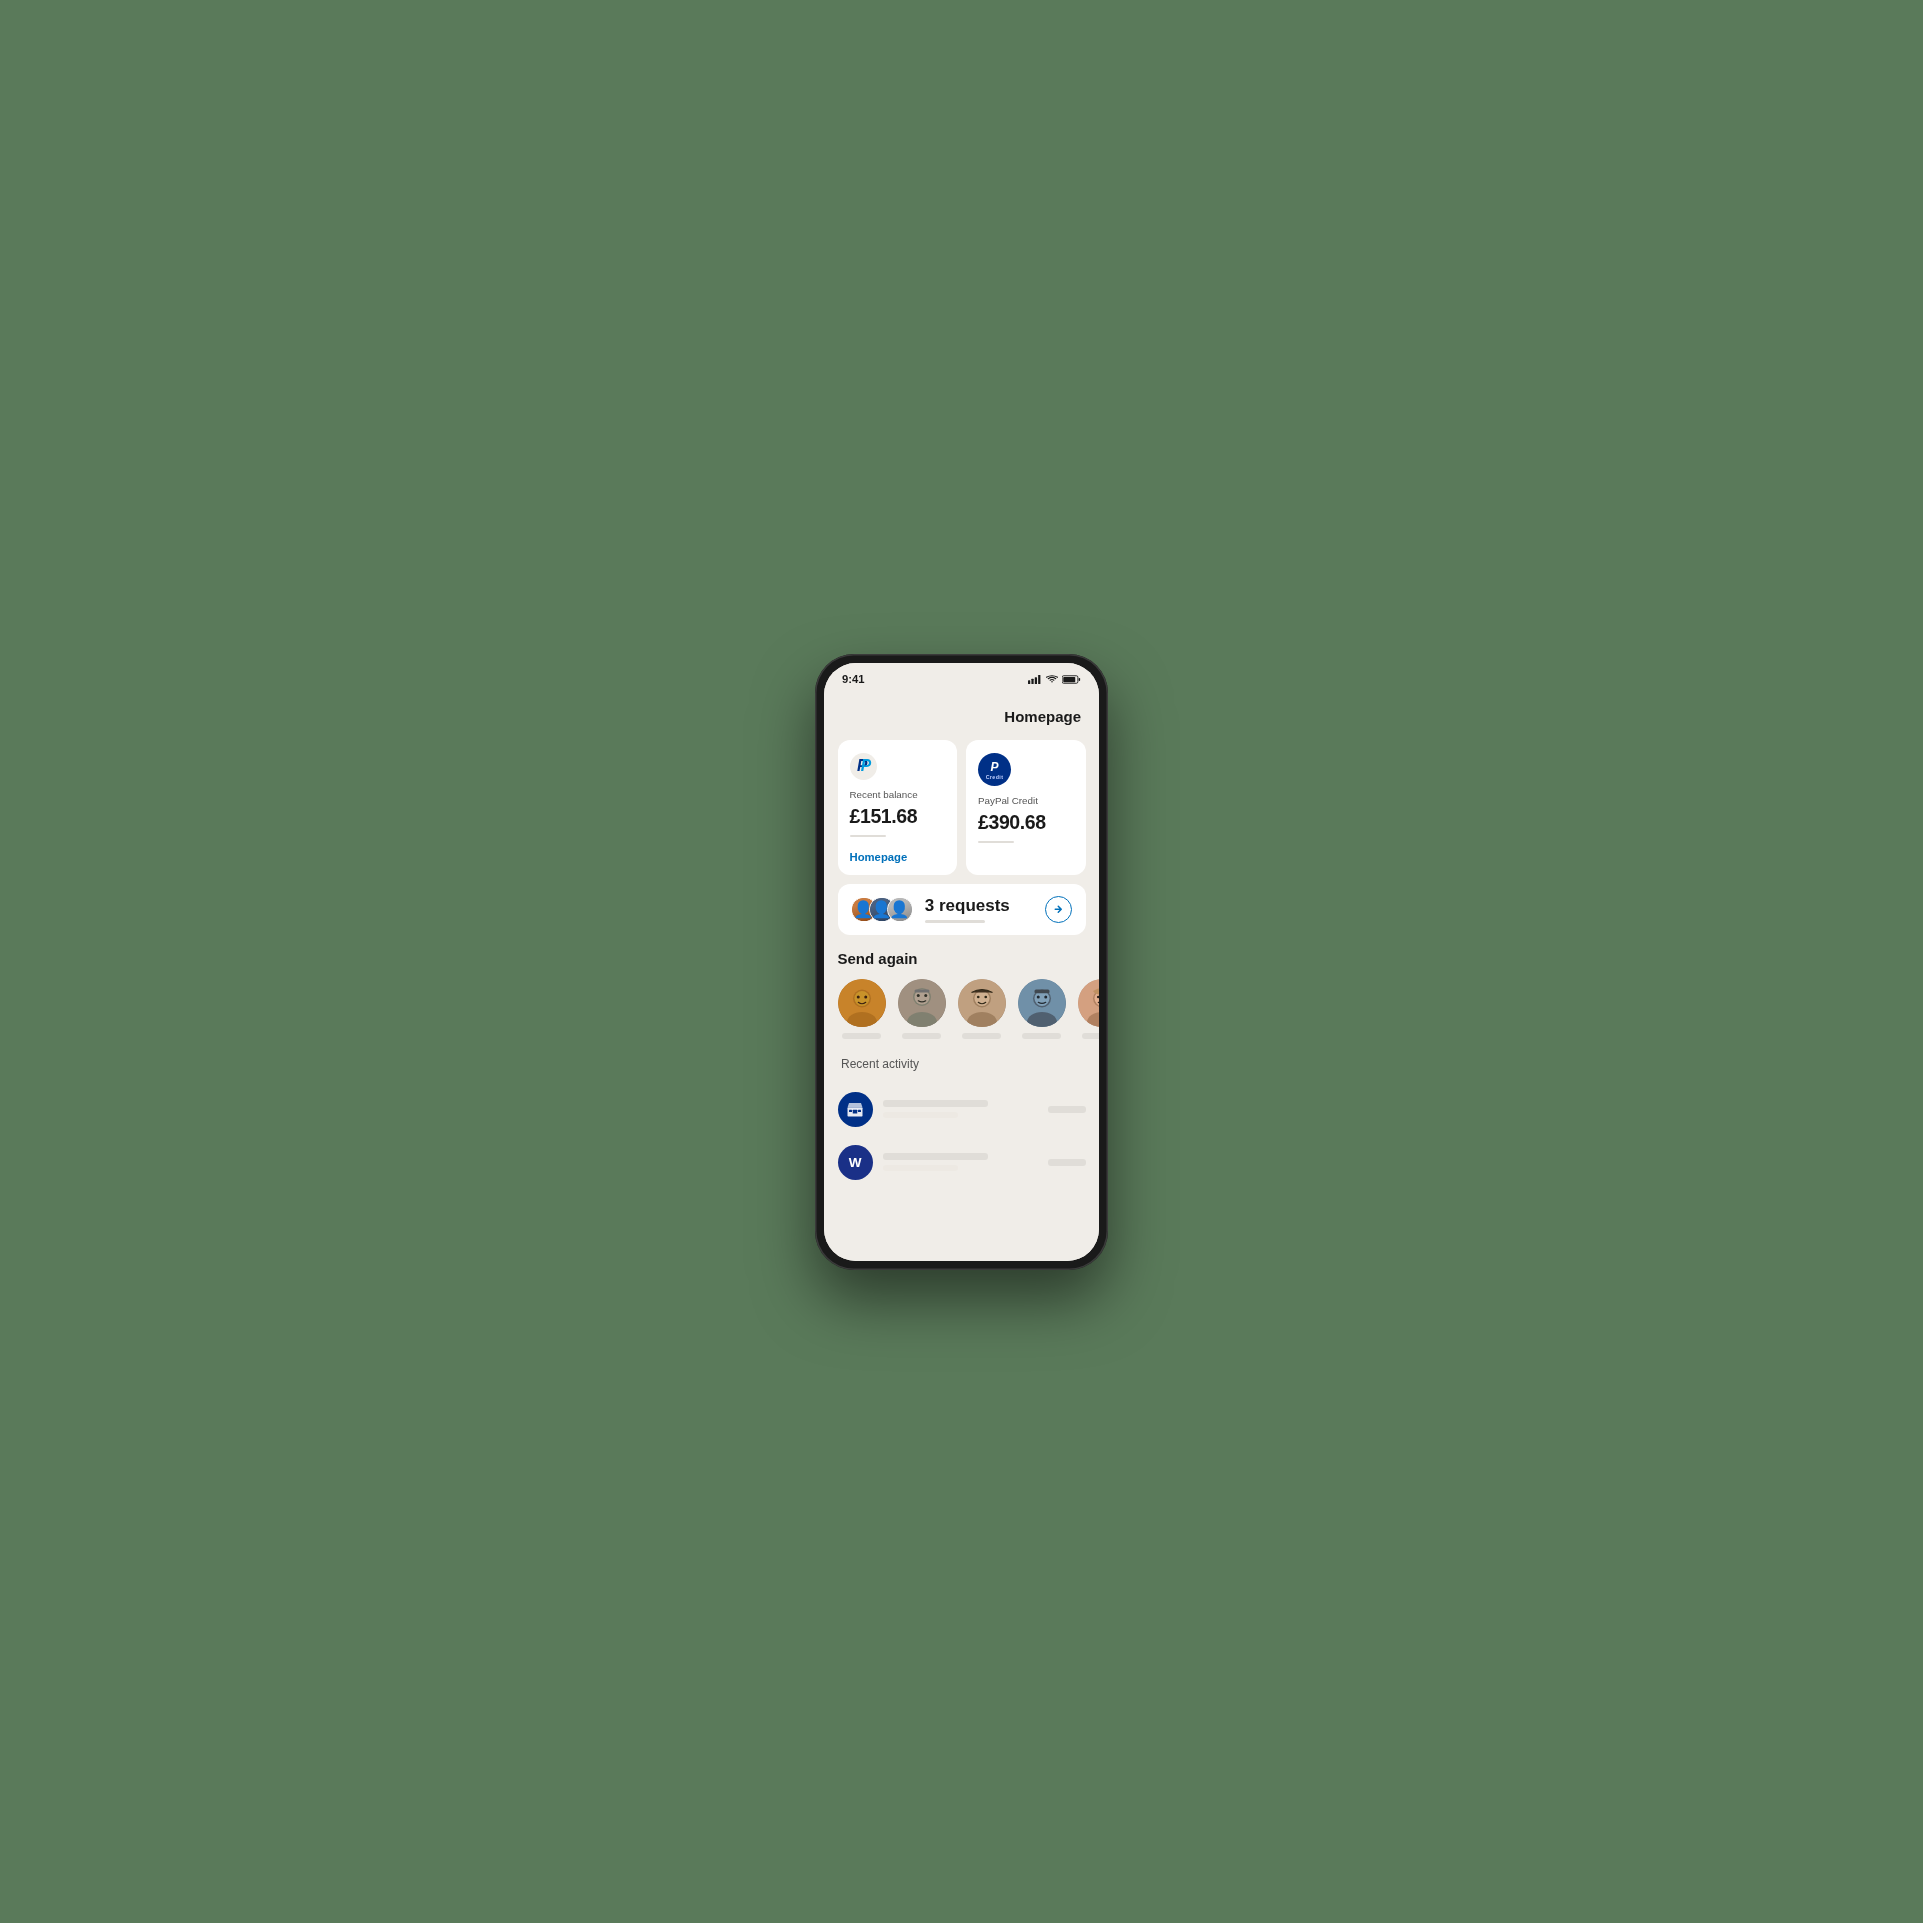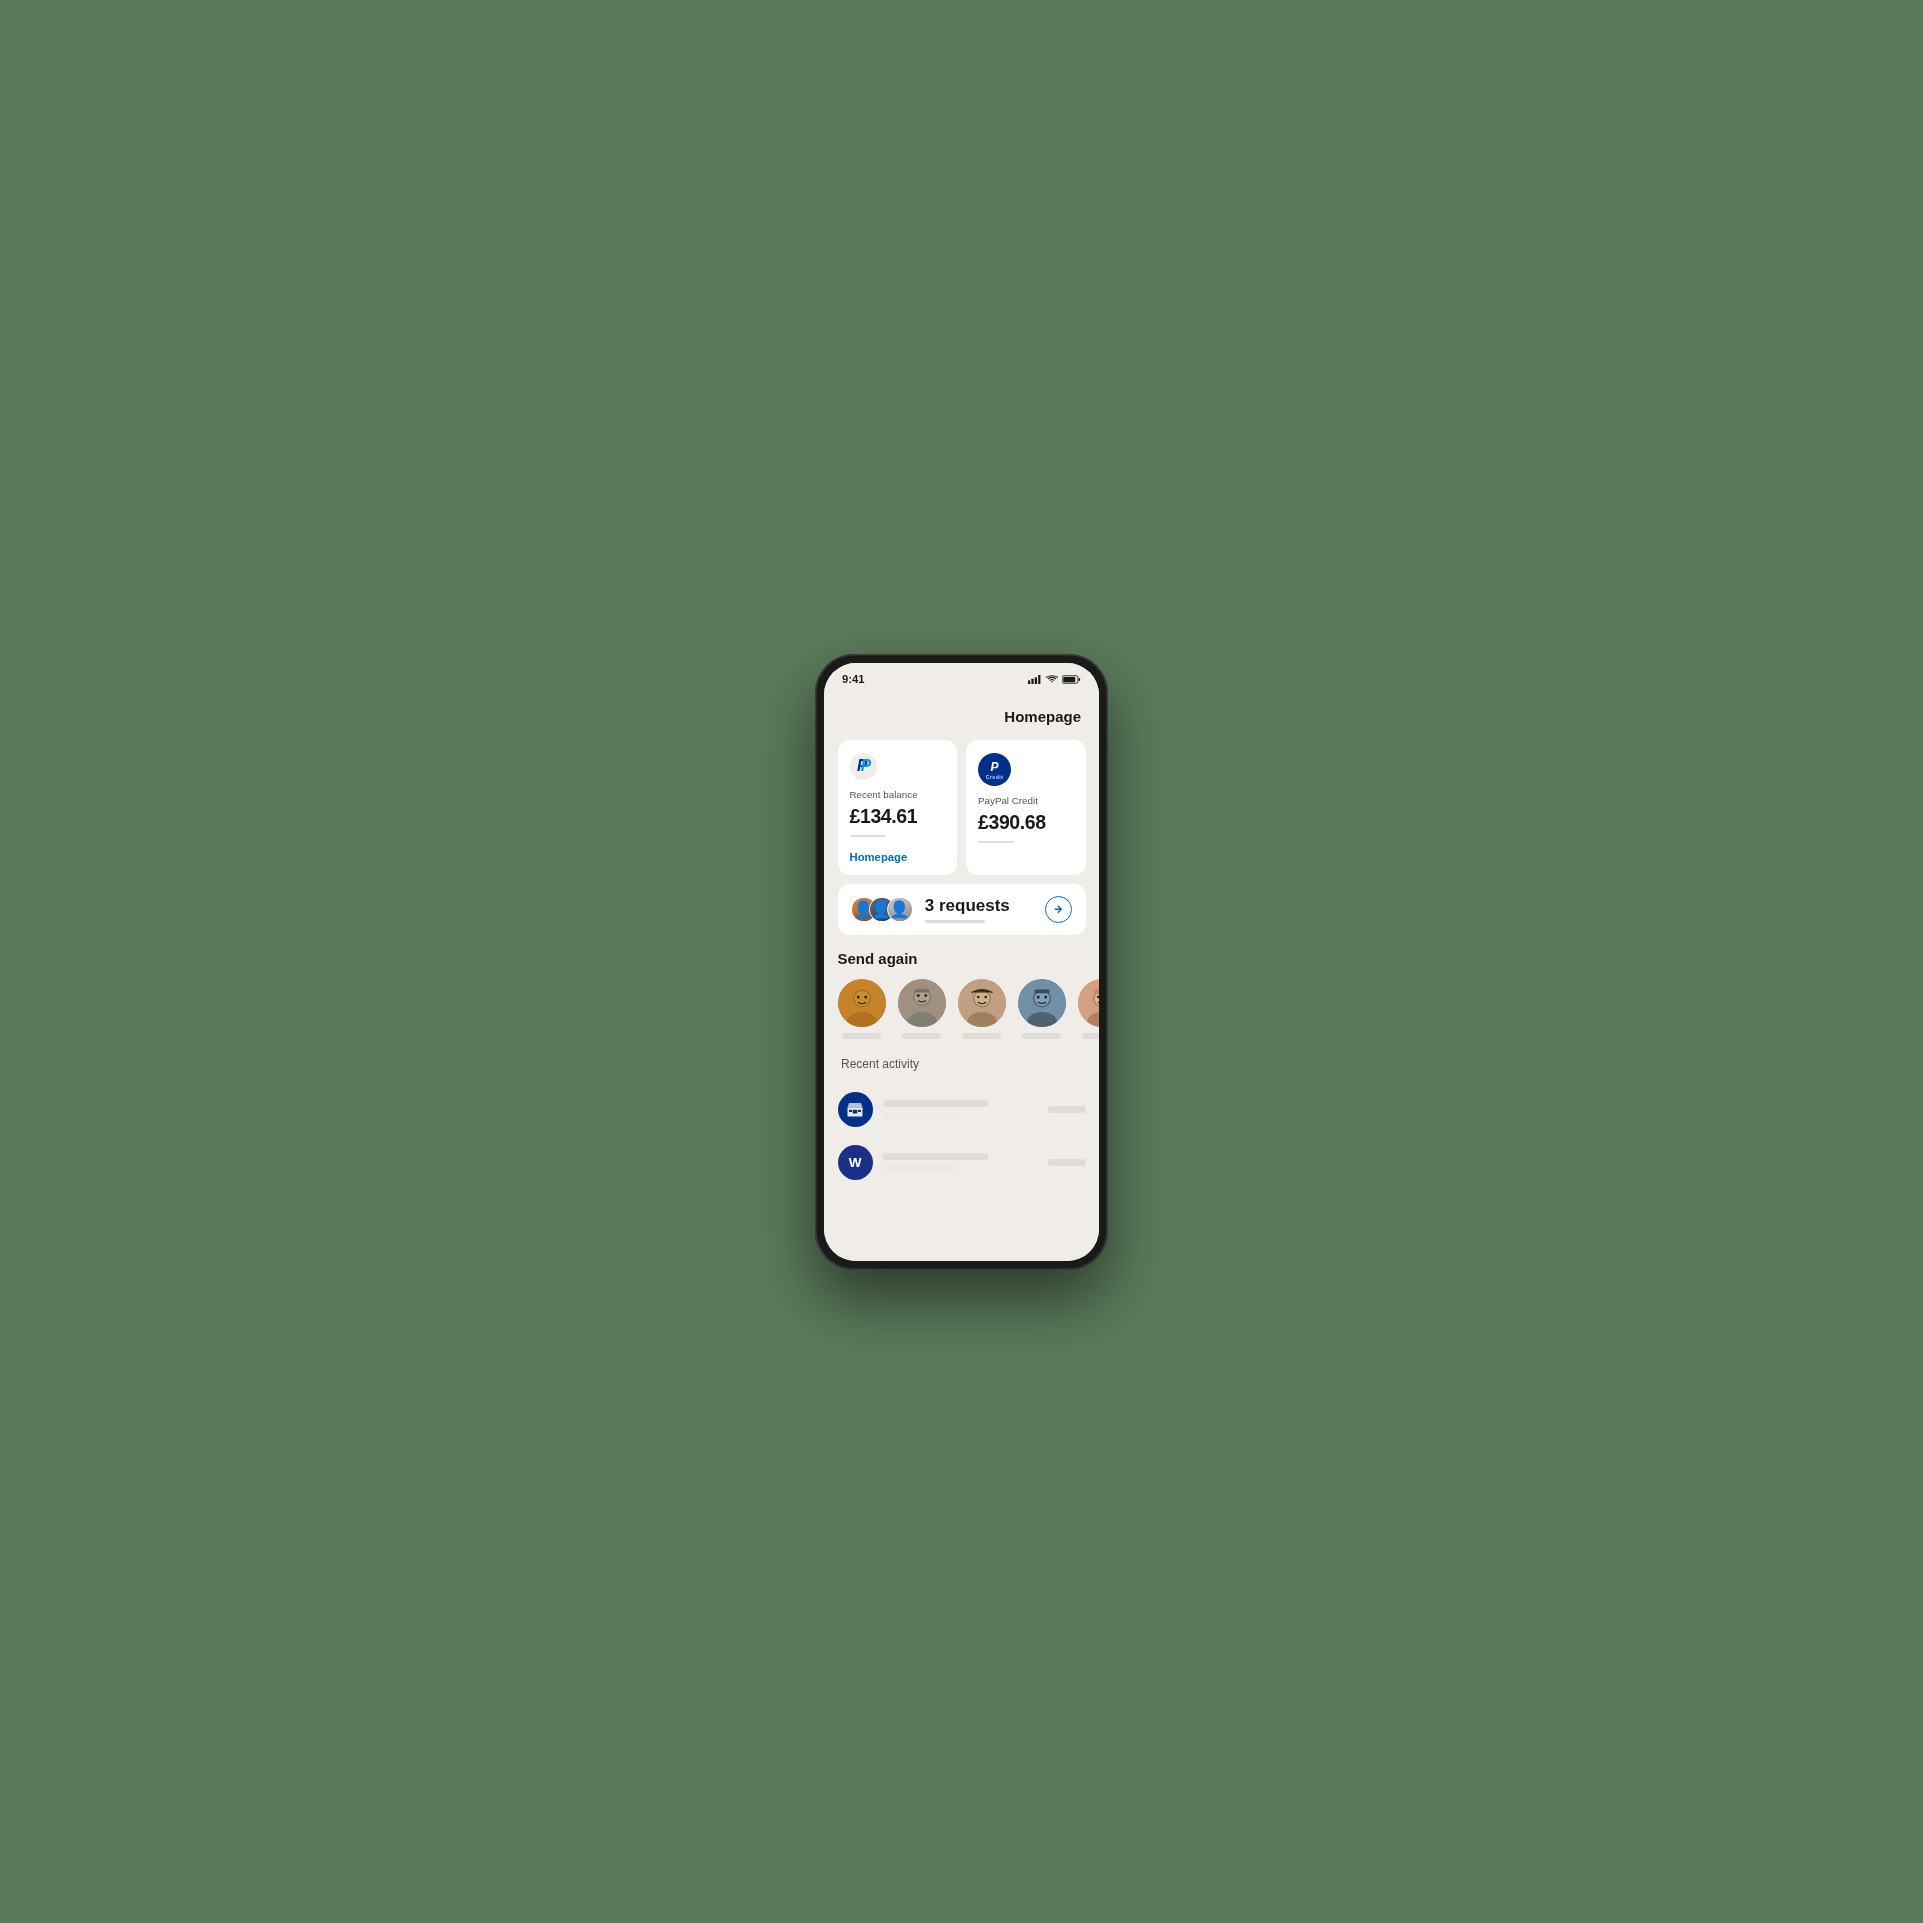--- a/index.html
+++ b/index.html
@@ -372,21 +372,21 @@
 
       <div class="cards-row">
 
         <div class="balance-card">
           <svg class="paypal-logo-blue" viewBox="0 0 38 38" fill="none" xmlns="http://www.w3.org/2000/svg">
             <circle cx="19" cy="19" r="19" fill="#f0ede8"></circle>
             <text x="10" y="26" font-size="22" font-weight="900" fill="#003087" font-family="Arial" font-style="italic">P</text>
             <text x="15" y="26" font-size="22" font-weight="900" fill="#009cde" font-family="Arial" font-style="italic">P</text>
           </svg>
           <span class="card-label">Recent balance</span>
-          <span class="card-amount">£134.61</span>
+          <span class="card-amount">£151.68</span>
           <div class="card-bar"></div>
           <span class="transfer-link">Homepage</span>
         </div>
 
         <div class="balance-card">
           <div class="paypal-credit-logo">
             <span class="credit-p-letter">P</span>
             <span class="credit-text">Credit</span>
           </div>
           <span class="card-label">PayPal Credit</span>

